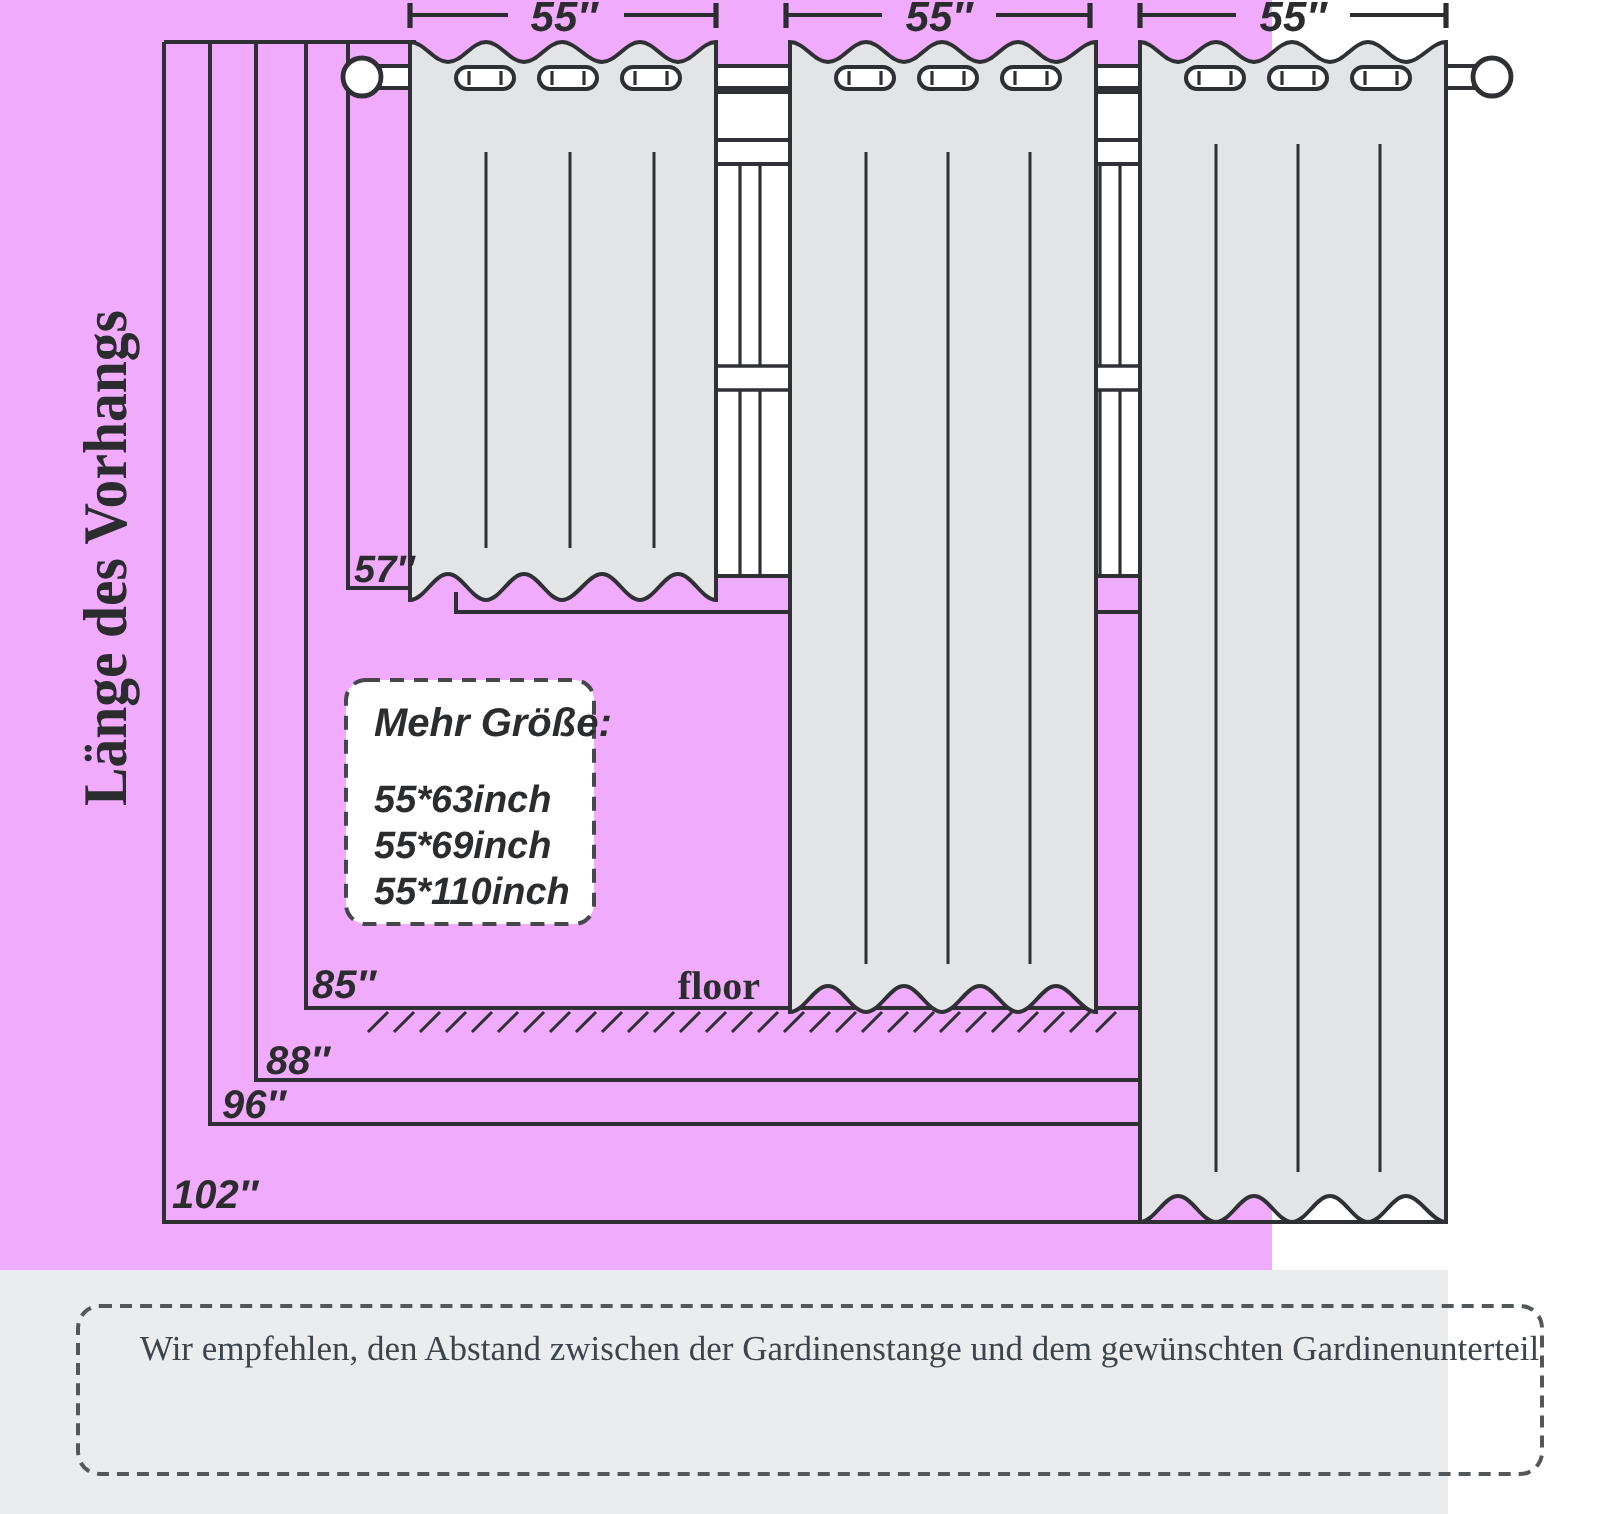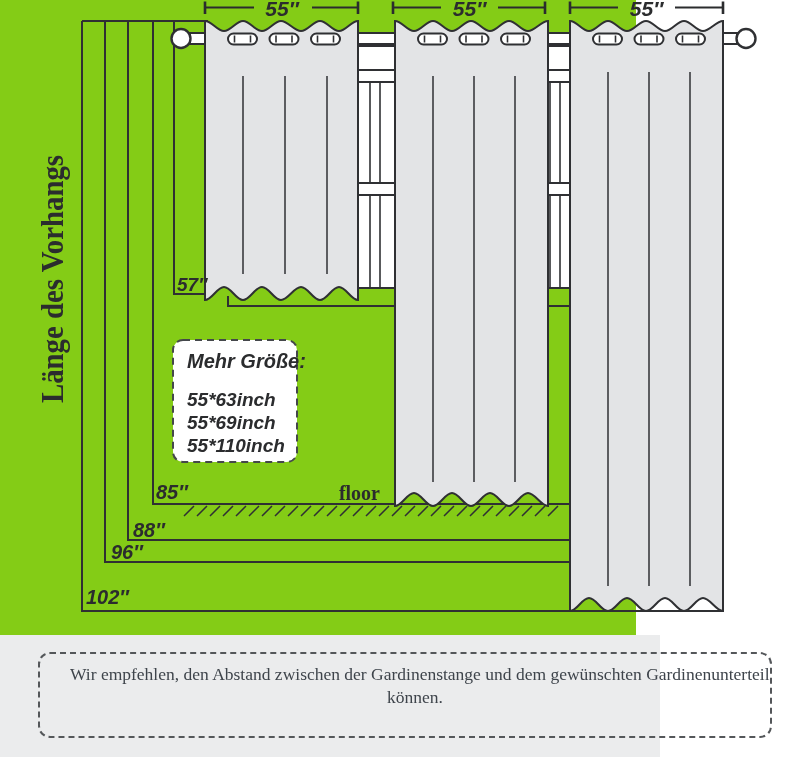--- a/index.html
+++ b/index.html
@@ -1,22 +1,22 @@
 <!DOCTYPE html>
 <html><head>
 <meta charset="utf-8">
 <style>
   html,body{margin:0;padding:0;}
   body{width:800px;height:757px;background:#ffffff;font-family:"Liberation Sans",sans-serif;overflow:hidden;}
-  .diagram{position:relative;width:636px;height:635px;background:#84cc16;}
+  .diagram{position:relative;width:636px;height:635px;background:#f0abfc;}
   .diagram svg{display:block;}
   .lbl{font-family:"Liberation Sans",sans-serif;font-weight:700;font-style:italic;fill:#2b2c2e;}
   .seriflbl{font-family:"Liberation Serif",serif;font-weight:700;fill:#2b2c2e;font-style:normal;}
   .title-text{font-family:"Liberation Serif",serif;font-weight:700;fill:#2b2c2e;}
-  .note-panel{width:660px;height:122px;background:#ebeced;text-align:center;}
+  .note-panel{width:724px;height:122px;background:#ebeced;}
   .note-box{box-sizing:border-box;margin:0 0 0 38px;position:relative;top:17px;width:734px;height:86px;
             border:2px dashed #54575a;border-radius:12px;padding:9px 10px 0 30px;
             font-family:"Liberation Serif",serif;font-size:17.5px;line-height:22.5px;color:#3e444b;}
   .note-line{white-space:nowrap;}
 </style>
 </head>
 <body>
 
 <div class="diagram">
   <svg width="800" height="635" viewBox="0 0 800 635">
@@ -173,15 +173,14 @@
       <text class="lbl" font-size="19" x="187" y="452">55*110inch</text>
     </g>
 
     <text class="title-text" font-size="31" text-anchor="middle" x="63" y="279" transform="rotate(-90 63 279)" textLength="248" lengthAdjust="spacingAndGlyphs">Länge des Vorhangs</text>
   </svg>
 </div>
 
 <div class="note-panel">
   <div class="note-box">
     <div class="note-line">Wir empfehlen, den Abstand zwischen der Gardinenstange und dem gewünschten Gardinenunterteil</div>
-    <div class="note-line">können.</div>
   </div>
 </div>
 
 </body></html>

